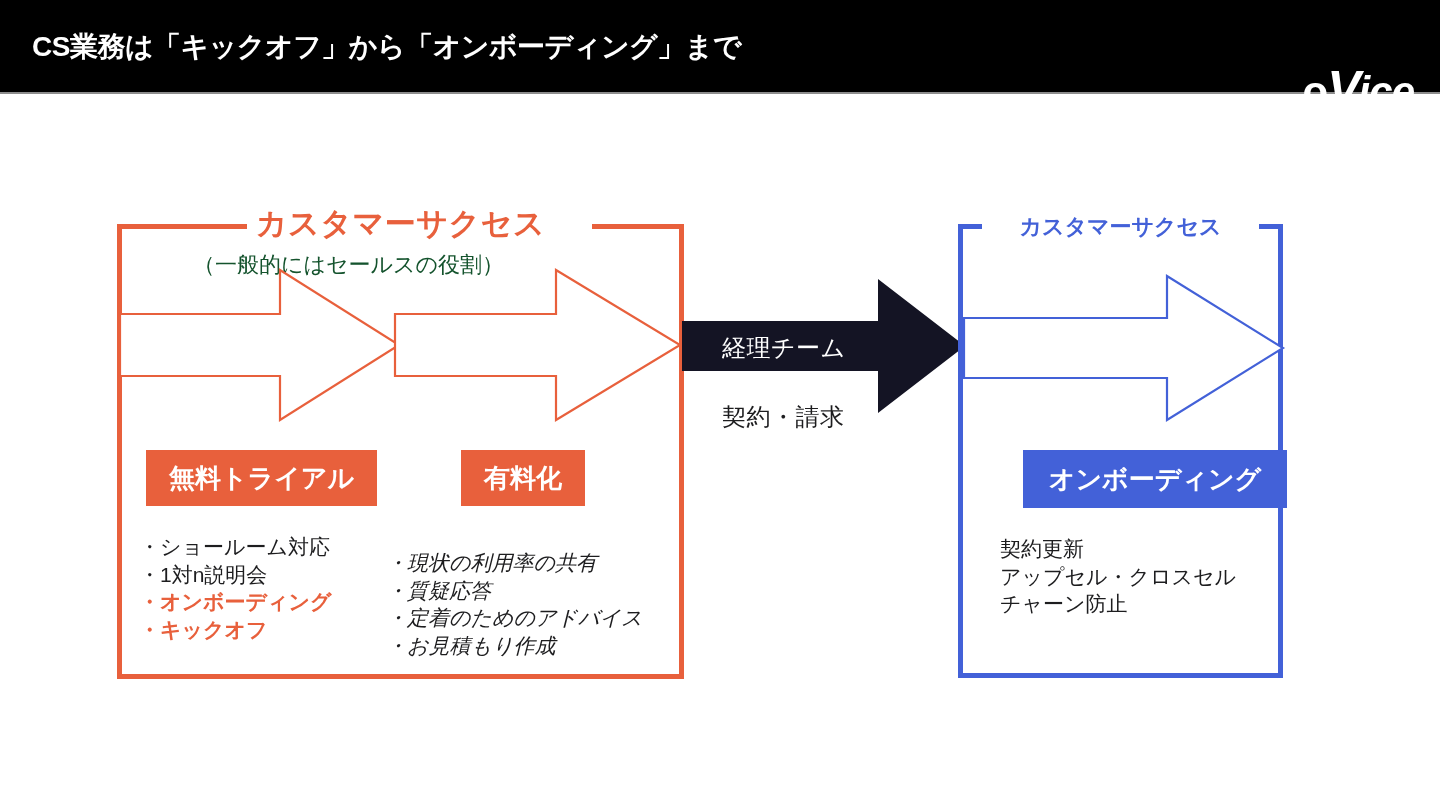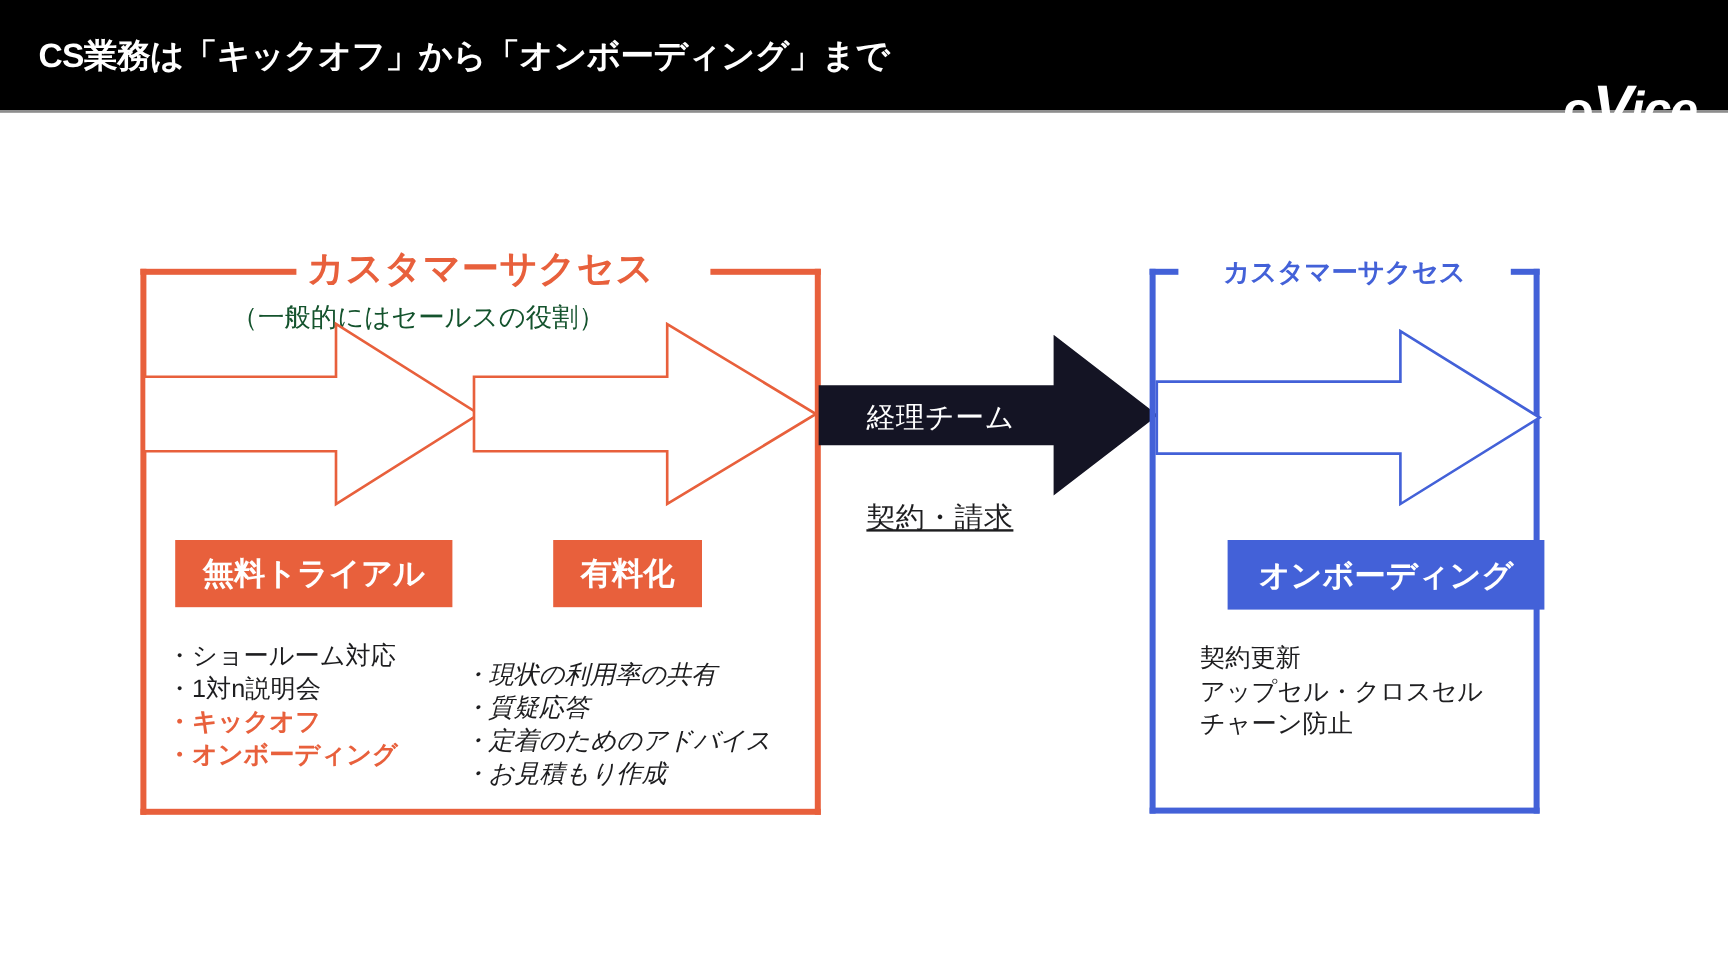--- a/index.html
+++ b/index.html
@@ -246,26 +246,25 @@
     top: 332px;
     color: #ffffff;
     font-size: 24px;
     font-weight: normal;
     white-space: nowrap;
     letter-spacing: 0.5px;
   }
   .label-under-arrow {
     position: absolute;
     left: 722px;
-    top: 415px;
+    top: 401px;
     color: #1d1d1f;
     font-size: 24px;
     white-space: nowrap;
     letter-spacing: 0.5px;
-    text-decoration: underline;
   }
 </style>
 </head>
 <body>
 
 <div id="slide">
 
   <div class="header-bar"></div>
   <div class="header-rule"></div>
   <div class="header-title">CS業務は「キックオフ」から「オンボーディング」まで</div>
@@ -288,22 +287,22 @@
   <svg class="arrow-svg" style="left:393px; top:268px;" width="290" height="155" viewBox="0 0 290 155">
     <polygon points="2,46 163,46 163,2 287,77 163,152 163,108 2,108" fill="#ffffff" stroke="#E8603C" stroke-width="2.2" stroke-linejoin="miter"></polygon>
   </svg>
 
   <div class="badge badge-orange badge-free">無料トライアル</div>
   <div class="badge badge-orange badge-paid">有料化</div>
 
   <div class="list list-trial">
     <span class="row">・ショールーム対応</span>
     <span class="row">・1対n説明会</span>
+    <span class="row hi">・オンボーディング</span>
     <span class="row hi">・キックオフ</span>
-    <span class="row hi">・オンボーディング</span>
   </div>
 
   <div class="list list-paid">
     <span class="row">・現状の利用率の共有</span>
     <span class="row">・質疑応答</span>
     <span class="row">・定着のためのアドバイス</span>
     <span class="row">・お見積もり作成</span>
   </div>
 
   <div class="black-arrow-wrap">

